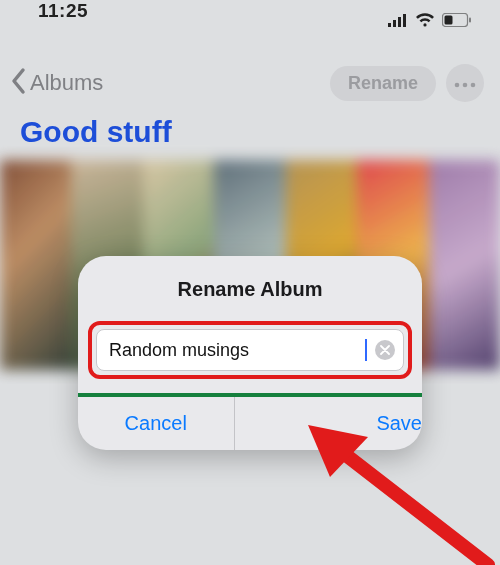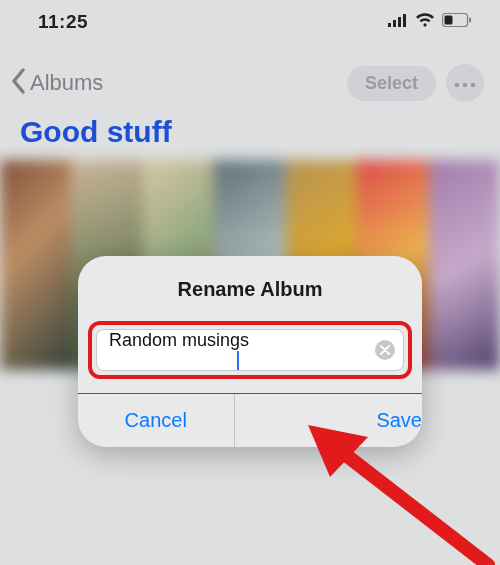--- a/index.html
+++ b/index.html
@@ -6,21 +6,21 @@
   html, body { width: 500px; height: 565px; overflow: hidden; font-family: -apple-system, "Helvetica Neue", Arial, sans-serif; }
   .screen {
     position: relative;
     width: 500px; height: 565px;
     background: #dddfe1;
   }
   
   .status-bar {
     position: absolute; top: 0; left: 0; right: 0;
     height: 44px;
-    display: flex; align-items: center; justify-content: space-between;
+    display: flex; justify-content: space-between;
     padding: 0 28px 0 38px;
     color: #222;
   }
   .status-time { font-weight: 700; font-size: 19px; letter-spacing: 0.5px; }
   .status-right { display: flex; align-items: center; gap: 7px; }
 
   
   .nav {
     position: absolute; top: 58px; left: 0; right: 0;
     height: 50px;
@@ -80,41 +80,40 @@
     padding: 4px;
   }
   .input-wrap {
     position: relative;
     background: #ffffff;
     border: 1px solid #c8c8cc;
     border-radius: 8px;
     height: 42px;
     display: flex; align-items: center;
     padding: 0 36px 0 12px;
-    flex-direction: column;
   }
   .input-wrap input {
     border: none; outline: none; width: 100%;
     font-size: 18px; font-family: inherit;
     background: transparent;
     color: #111;
   }
   .cursor {
     width: 2px; height: 22px; background: #2f69ff;
     margin-left: -1px;
   }
   .clear-btn {
     position: absolute; right: 8px; top: 50%; transform: translateY(-50%);
     width: 20px; height: 20px; border-radius: 10px;
     background: #c8c8cc;
     display: flex; align-items: center; justify-content: center;
     border: none;
   }
   .dialog-buttons {
-    display: flex; border-top: 1px solid #15803d; gap: 32px;
+    display: flex; border-top: 4px solid #15803d; gap: 32px;
   }
   .dialog-buttons button {
     flex: 1; background: transparent; border: none;
     font-size: 20px;
     padding: 15px 0;
     color: #0a7aff;
   }
   .dialog-buttons button:first-child {
     border-right: 1px solid #c3c3c7;
     font-weight: 400;
@@ -166,21 +165,21 @@
   <div class="nav">
     <div class="nav-left">
       <span>
         <svg width="22" height="30" viewBox="0 0 22 30">
             <path d="M15 4 L6 15 L15 26" stroke="#7f8084" stroke-width="3.5" fill="none" stroke-linecap="round" stroke-linejoin="round"></path>
           </svg>
       </span>
       <span class="nav-title">Albums</span>
     </div>
     <div class="nav-right">
-      <button class="select-btn">Select</button>
+      <button class="select-btn">Rename</button>
       <button class="more-btn">
         <span>
           <svg width="22" height="6" viewBox="0 0 22 6">
               <circle cx="3" cy="3" r="2.3" fill="#9b9ca0"></circle>
               <circle cx="11" cy="3" r="2.3" fill="#9b9ca0"></circle>
               <circle cx="19" cy="3" r="2.3" fill="#9b9ca0"></circle>
             </svg>
         </span>
       </button>
     </div>

